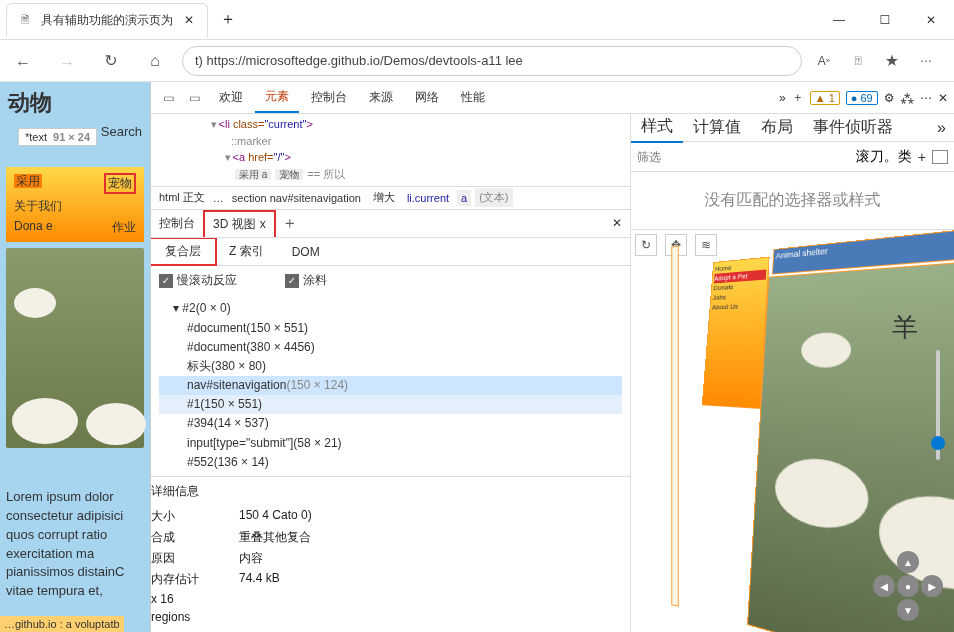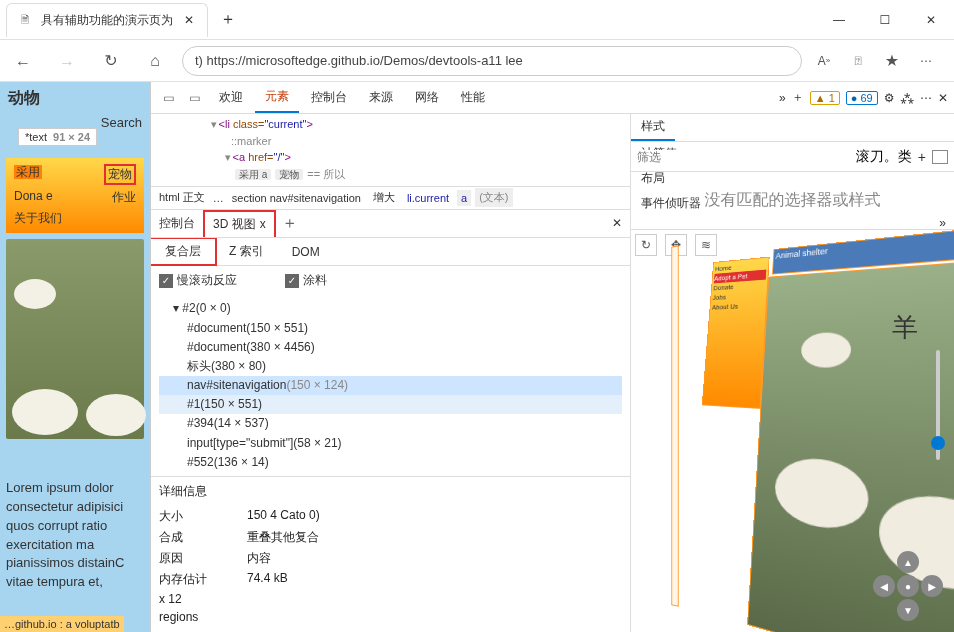--- a/index.html
+++ b/index.html
@@ -16,21 +16,21 @@
 .addressbar { height: 42px; display: flex; align-items: center; padding: 0 6px; gap: 10px; border-bottom: 1px solid #e0e0e0; }
 .navicon { width: 34px; height: 34px; display: flex; align-items: center; justify-content: center; cursor: pointer; font-size: 16px; color: #555; }
 .url { flex: 1; height: 30px; border: 1px solid #ccc; border-radius: 15px; padding: 0 12px; display: flex; align-items: center; color: #444; font-size: 13px; }
 .addrright { display: flex; gap: 10px; align-items: center; padding-right: 10px; }
 .addrright .ic { width: 24px; height: 24px; display: flex; align-items: center; justify-content: center; cursor: pointer; color: #555; }
 .star { color: #0078d4; font-size: 16px; }
 
 .main { display: flex; height: calc(632px - 82px); }
 
 .page { width: 150px; background: #a7d5f0; position: relative; overflow: hidden; }
-.page h1 { font-size: 16px; padding: 6px 8px; }
+.page h1 { font-size: 22px; padding: 6px 8px; }
 .search { text-align: right; padding: 0 8px; color: #333; font-size: 13px; }
 .tooltip { position: absolute; top: 46px; left: 18px; background: #fff; border: 1px solid #ccc; padding: 2px 6px; font-size: 11px; z-index: 3; }
 .tooltip .dim { color: #888; margin-left: 6px; font-weight: bold; }
 .navbox { margin: 28px 6px 6px; background: linear-gradient(#ffd84a, #ff8a00); padding: 4px; font-size: 12px; }
 .navrow { display: flex; justify-content: space-between; padding: 2px 4px; }
 .hl-orange { background: rgba(255,120,0,0.9); padding: 0 2px; }
 .hl-red { border: 2px solid #e03030; padding: 0 2px; }
 .sheepimg { margin: 2px 6px; height: 200px; background: linear-gradient(#8a9a6a, #6a7a4a); position: relative; border-radius: 2px; }
 .sheep { position: absolute; background: #f3f0e6; border-radius: 50%; }
 .para { padding: 4px 6px; font-size: 13px; line-height: 1.45; color: #333; margin-top: 36px; }
@@ -77,28 +77,28 @@
 .checks { padding: 6px 8px; display: flex; gap: 48px; font-size: 12px; align-items: center; }
 .cb { width: 14px; height: 14px; background: #666; color: #fff; display: inline-flex; align-items: center; justify-content: center; font-size: 10px; margin-right: 4px; }
 
 .tree { flex: 0 0 auto; padding: 4px 8px; font-size: 12px; line-height: 1.6; overflow: auto; }
 .tree .node { padding-left: 14px; }
 .tree .lvl1 { padding-left: 28px; }
 .tree .sel { background: #cde5ff; }
 .tree .sel2 { background: #e3f0fb; }
 .tree .dim { color: #888; }
 
-.details { border-top: 1px solid #ddd; padding: 6px 8px; font-size: 12px; }
+.details { border-top: 1px solid #ddd; padding: 6px 0; font-size: 12px; }
 .details h4 { font-size: 12px; margin-bottom: 6px; font-weight: normal; color: #222; }
 .kv { display: flex; padding: 2px 0; }
 .kv .k { width: 88px; color: #222; }
 .kv .v { color: #222; }
 
 .rightcol { flex: 1; display: flex; flex-direction: column; }
-.styles-tabs { height: 28px; border-bottom: 1px solid #ddd; display: flex; align-items: flex-start; font-size: 12px; flex-direction: column; }
+.styles-tabs { height: 28px; border-bottom: 1px solid #ddd; display: flex; align-items: center; font-size: 16px; }
 .styles-tab { padding: 4px 10px; cursor: pointer; }
 .styles-tab.active { border-bottom: 2px solid #0078d4; }
 .styles-tabs .more { margin-left: auto; padding: 0 8px; }
 .filterrow { height: 30px; border-bottom: 1px solid #ddd; display: flex; align-items: center; padding: 0 6px; font-size: 12px; }
 .filterrow input { border: none; outline: none; flex: 0 0 120px; font-size: 12px; }
 .filterrow .hov { margin-left: auto; color: #000000; font-size: 14px; }
 .filterrow .plus { margin-left: 6px; font-size: 14px; }
 .filterrow .box { margin-left: 6px; width: 16px; height: 14px; border: 1px solid #888; }
 .nomatch { text-align: center; color: #888; padding: 18px 0; font-size: 16px; }
 
@@ -160,26 +160,26 @@
     <div class="search">Search</div>
     <div class="tooltip">
       <span>*text</span><span class="dim">91 × 24</span>
     </div>
     <div class="navbox">
       <div class="navrow">
         <span><span class="hl-orange">采用</span></span>
         <span class="hl-red">宠物</span>
       </div>
       <div class="navrow">
+          <span>关于我们</span>
+        </div>
+      <div class="navrow">
         <span>Dona e</span>
         <span>作业</span>
       </div>
-      <div class="navrow">
-          <span>关于我们</span>
-        </div>
     </div>
     <div class="sheepimg">
       <div class="sheep" style="left:8px;top:40px;width:42px;height:30px"></div>
       <div class="sheep" style="left:6px;top:150px;width:66px;height:46px"></div>
       <div class="sheep" style="left:80px;top:155px;width:60px;height:42px"></div>
     </div>
     <div class="para">Lorem ipsum dolor consectetur adipisici quos corrupt ratio exercitation ma pianissimos distainC vitae tempura et,</div>
     <div class="statusbar">…github.io : a voluptatb</div>
   </div>
 
@@ -268,21 +268,21 @@
             </div>
           <div class="kv">
               <span class="k">原因</span>
               <span class="v">内容</span>
             </div>
           <div class="kv">
               <span class="k">内存估计</span>
               <span class="v">74.4 kB</span>
             </div>
           <div class="kv">
-              <span class="k">x 12</span>
+              <span class="k">x 16</span>
             </div>
           <div class="kv">
               <span class="k">regions</span>
             </div>
         </div>
       </div>
 
       <div class="rightcol">
         <div class="styles-tabs">
           <div class="styles-tab active">样式</div>

